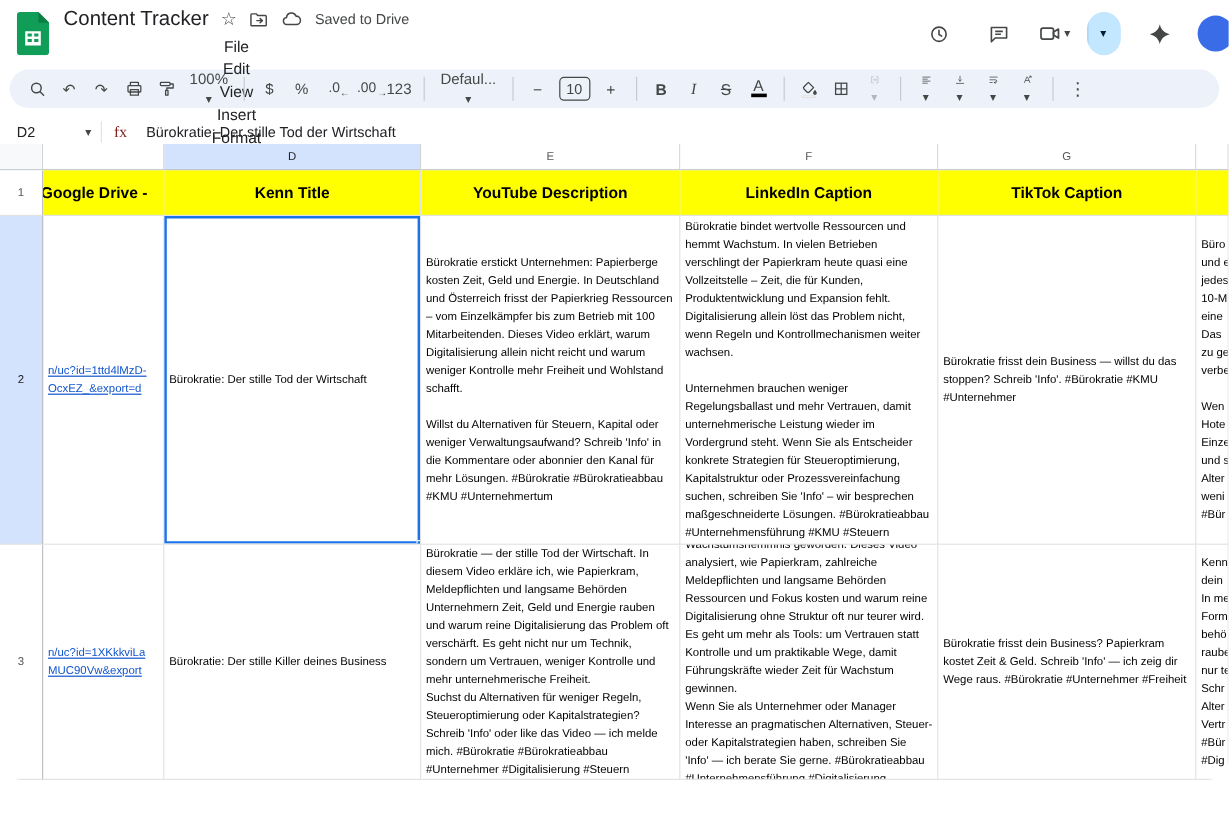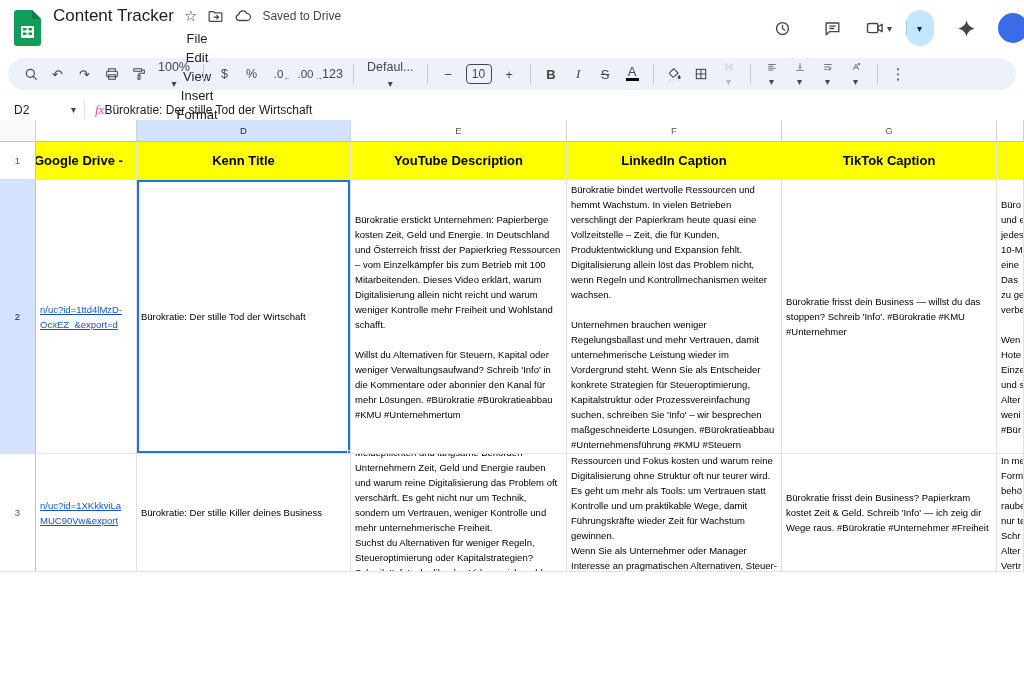--- a/index.html
+++ b/index.html
@@ -1,17 +1,17 @@
 <!DOCTYPE html>
 <html><head>
 <meta charset="utf-8">
 <style>
   * { margin:0; padding:0; box-sizing:border-box; }
   body { font-family:"Liberation Sans", sans-serif; }
-  .screen { position:relative; width:1024px; height:572px; background:#fff; overflow:hidden; color:#202124; }
+  .screen { position:relative; width:1024px; height:650px; background:#fff; overflow:hidden; color:#202124;border-radius:18px; }
 
   
   .topbar { height:56px; display:flex; align-items:center; padding:0 10px 0 14px; background:#fff; }
   .logo { flex:0 0 auto; margin-right:12px; cursor:pointer; }
   .title-block { display:flex; flex-direction:column; justify-content:center; }
   .title-row { display:flex; align-items:center; gap:10px; height:26px; }
   .doc-title { font-size:17px; color:#202124; }
   .tb-ic { display:flex; align-items:center; color:#444746; }
   .star-g { font-size:15px; color:#444746; }
   .saved { font-size:12px; color:#444746; }
@@ -46,21 +46,21 @@
   .dec.inc small { right:-9px; }
   .fsize-box { width:26px; height:20px; border:1px solid #444746; border-radius:4px; display:flex; align-items:center; justify-content:center; font-size:12px; color:#444746; margin:0 3px; }
   .gray { color:#b2b6bc; }
   .more-dots { font-size:15px; }
 
   
   .formula-bar { height:28px; display:flex; align-items:center; border-bottom:1px solid #e1e3e1; background:#fff; }
   .name-box { width:84px; display:flex; align-items:center; justify-content:space-between; padding:0 8px 0 14px; }
   .name-val { font-size:12px; color:#202124; }
   .fb-sep { width:1px; height:18px; background:#e1e3e1; margin-right:10px; }
-  .fx { font-style:italic; font-family:"Liberation Serif", serif; font-size:13px; color:#ec4899; margin-right:0; }
+  .fx { font-family:"Liberation Serif", serif; font-size:13px; color:#7f1d1d; margin-right:16px; }
   .fb-value { font-size:12px; color:#202124; white-space:nowrap; }
 
   
   .sheet { position:absolute; left:0; right:0; top:120px; bottom:0; display:grid;
            grid-template-columns:36px 101px 214px 216px 215px 215px 1fr;
            grid-template-rows:22px 38px 274px 1fr; overflow:hidden; background:#fff; }
   .hd { background:#fff; border-right:1px solid #d0d3d6; border-bottom:1px solid #bdc1c6; font-size:9.5px; color:#575757; display:flex; align-items:center; justify-content:center; }
   .hd.corner { background:#f8f9fa; }
   .hd.sel { background:#d3e3fd; color:#202124; }
   .rh { background:#fff; border-right:1px solid #bdc1c6; border-bottom:1px solid #e1e3e1; font-size:9.5px; color:#575757; display:flex; align-items:center; justify-content:center; }

